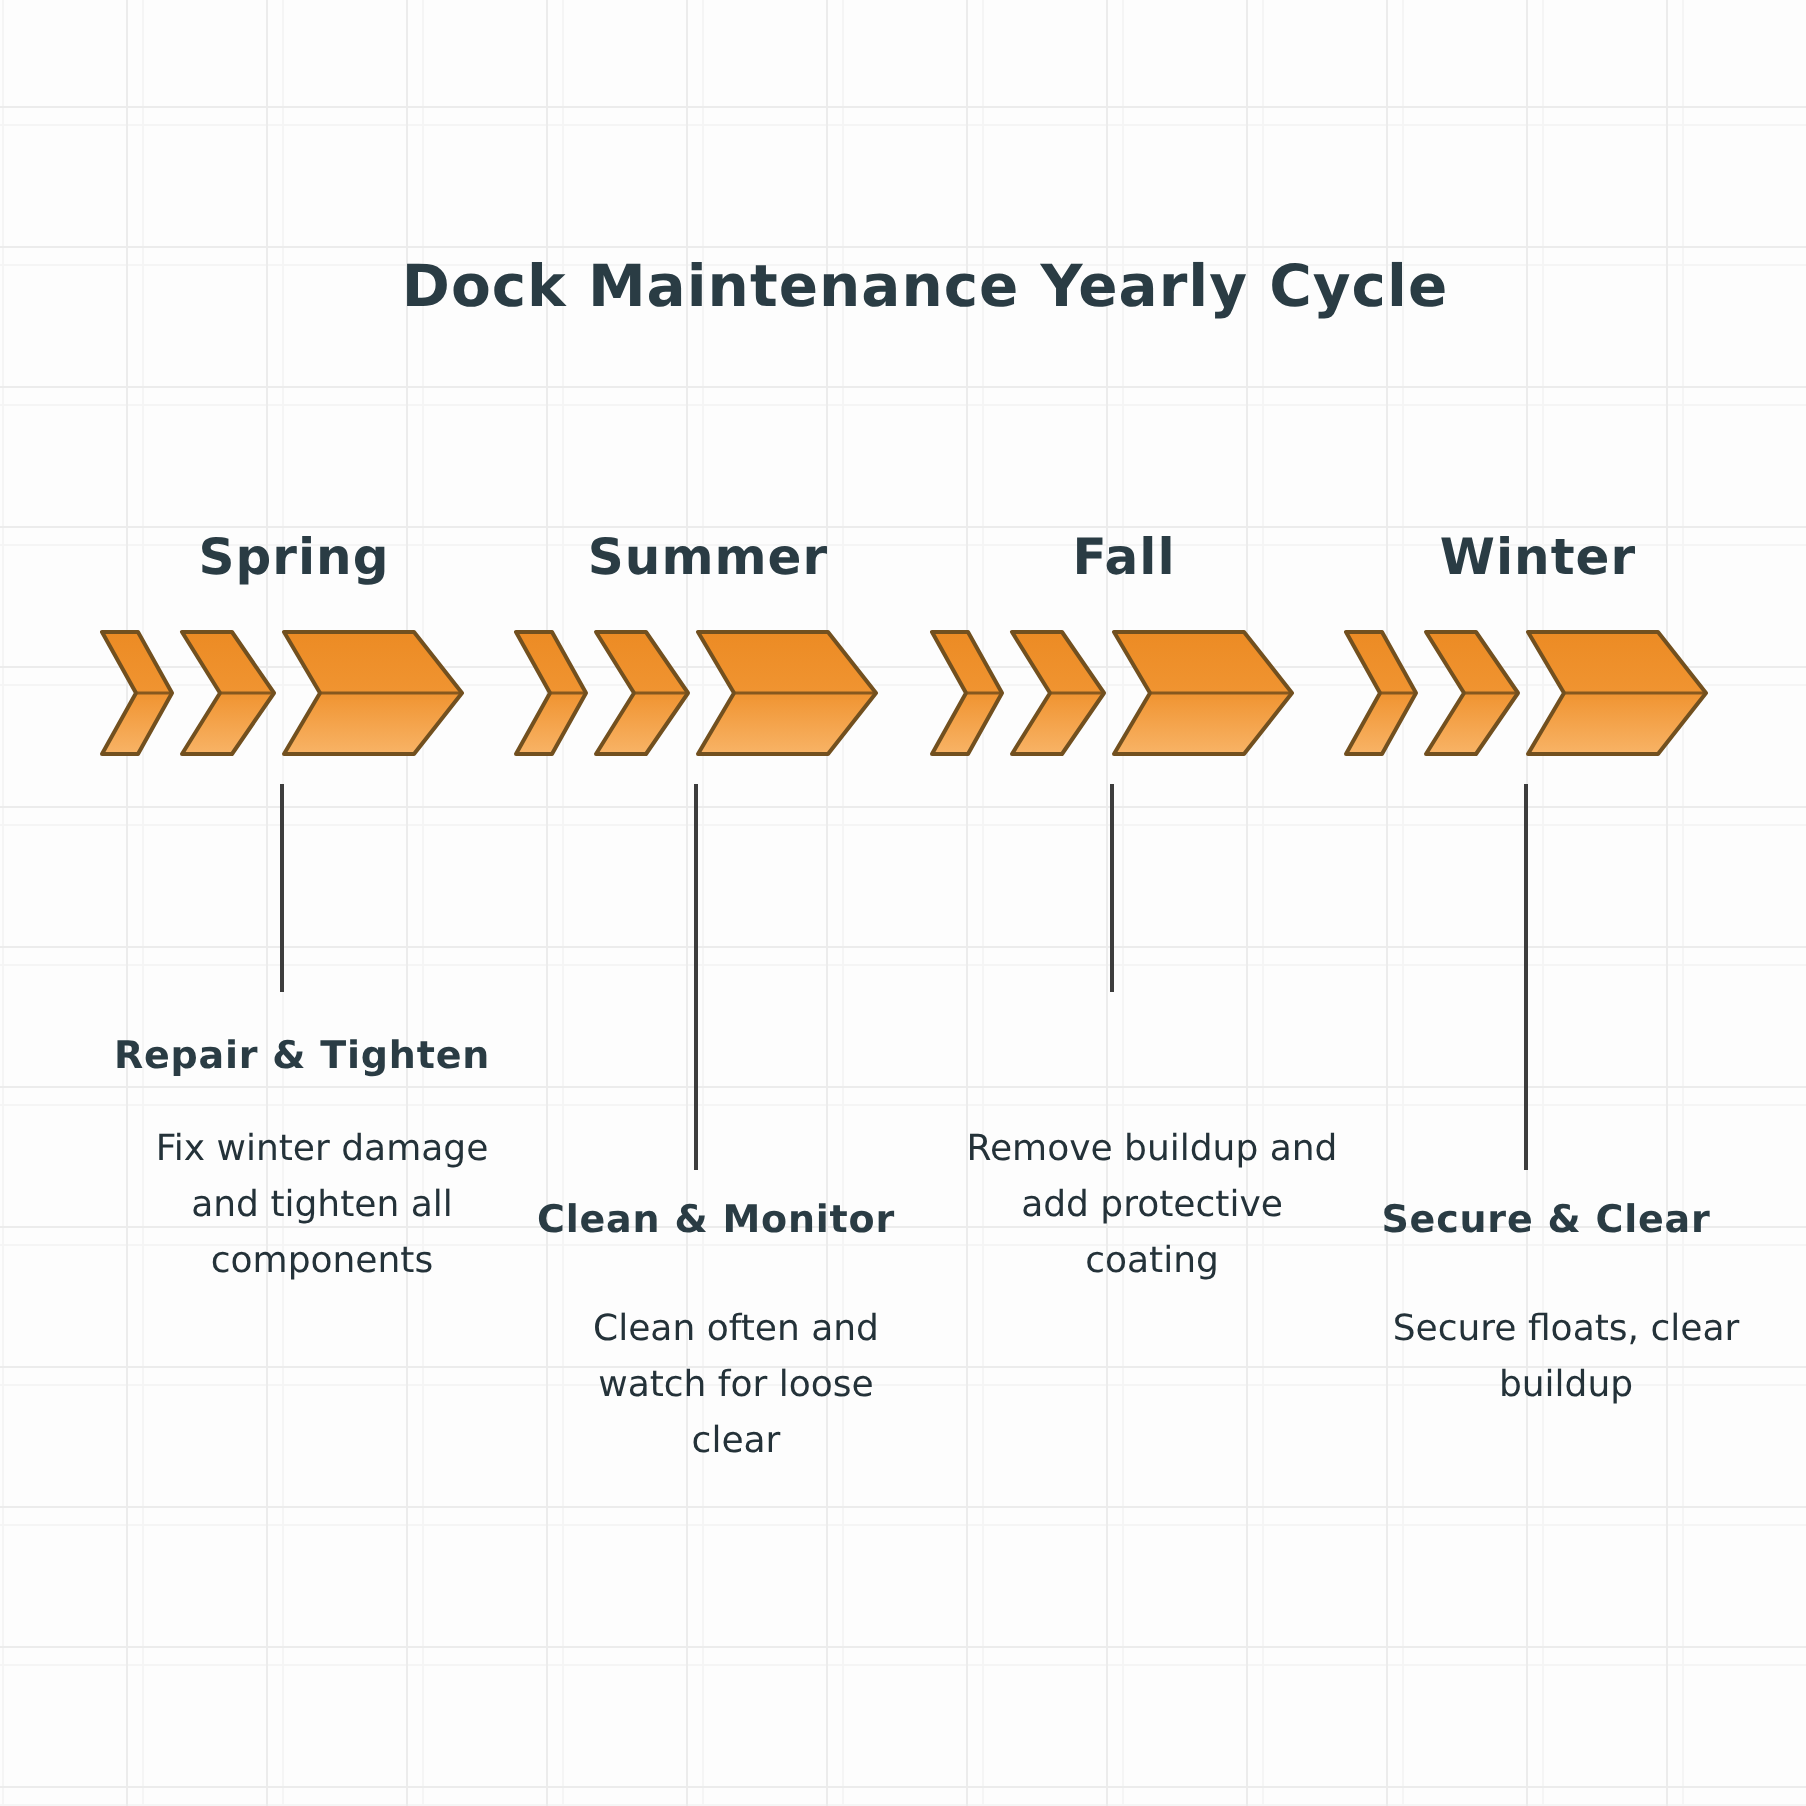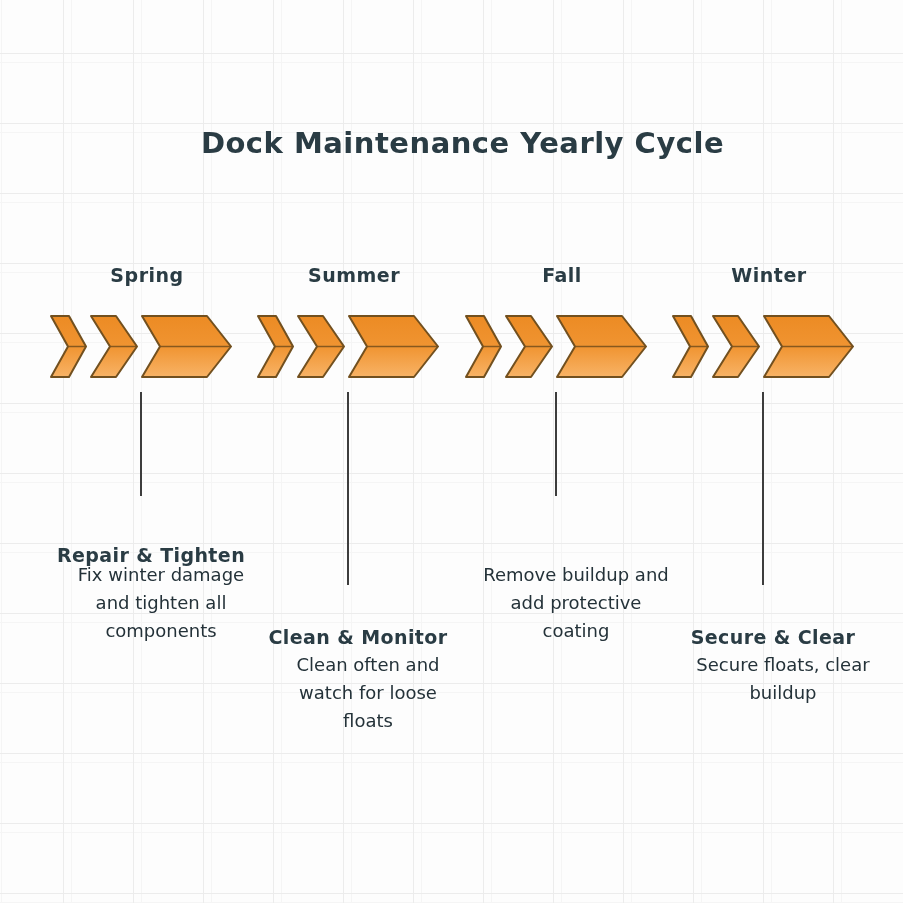--- a/index.html
+++ b/index.html
@@ -44,21 +44,21 @@
     height:490px;
     text-align:center;
   }
   .season.s1{left:41px;}
   .season.s2{left:248px;}
   .season.s3{left:456px;}
   .season.s4{left:663px;}
   .season-label{
     position:relative;
     left:6px;
-    font-size:19px;
+    font-size:25px;
     font-weight:700;
     letter-spacing:0.5px;
     color:var(--ink);
     height:28px;
   }
   .chevrons{
     display:block;
     margin:23px auto 0 auto;
   }
   .connector{
@@ -70,21 +70,20 @@
   }
   .season.upper .connector{height:104px;}
   .season.lower .connector{height:193px;}
   .heading{
     position:absolute;
     left:10px;width:200px;
     font-size:19px;
     font-weight:700;
     letter-spacing:0.4px;
     color:var(--ink);
-    margin-top:27px;
   }
   .season.upper .heading{top:253px;}
   .season.lower .heading{top:335px;}
   .body-text{
     position:absolute;
     left:0;width:220px;
     margin-left:0px;
     font-size:18px;
     line-height:28px;
     color:var(--ink-body);
@@ -145,21 +144,21 @@
         <line x1="18.5" y1="31.5" x2="35" y2="31.5"></line>
         <line x1="60.5" y1="31.5" x2="86" y2="31.5"></line>
         <line x1="110.5" y1="31.5" x2="180" y2="31.5"></line>
       </g>
     </svg>
     <div class="connector"></div>
     <div class="heading">Clean &amp; Monitor</div>
     <div class="body-text">
       <div class="line">Clean often and</div>
       <div class="line">watch for loose</div>
-      <div class="line">floats</div>
+      <div class="line">clear</div>
     </div>
   </div>
 
   <div class="season s3 upper">
     <div class="season-label">Fall</div>
     <svg class="chevrons" width="182" height="63" viewBox="0 0 182 63">
       <g fill="url(#chevGrad)" stroke="#72501f" stroke-width="2" stroke-linejoin="round">
         <polygon points="1,1 19,1 36,31.5 19,62 1,62 18,31.5"></polygon>
         <polygon points="41,1 66,1 87,31.5 66,62 41,62 60,31.5"></polygon>
         <polygon points="92,1 157,1 181,31.5 157,62 92,62 110,31.5"></polygon>

